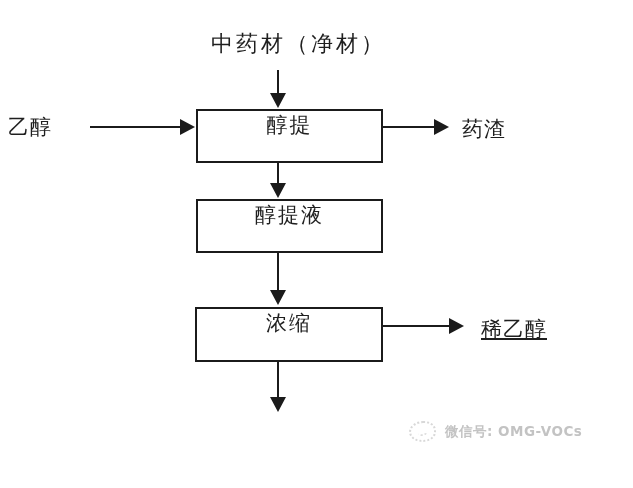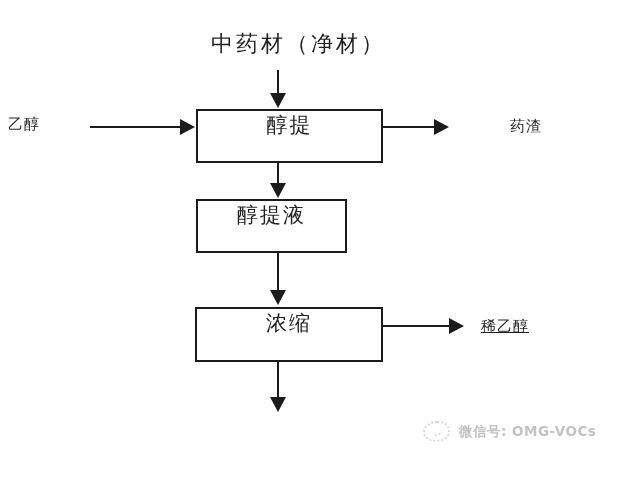--- a/index.html
+++ b/index.html
@@ -17,21 +17,21 @@
   .canvas {
     position: relative;
     width: 633px; height: 488px;
     background: var(--background);
     overflow: hidden;
   }
   .txt {
     position: absolute;
     color: var(--text);
     white-space: nowrap;
-    font-size: 15px;
+    font-size: 21px;
     letter-spacing: 1px;
     line-height: 1.2;
   }
   .title { font-size: 22px; letter-spacing: 3px; }
   .box {
     position: absolute;
     border: 2px solid var(--line);
     background: var(--background);
     display: flex; align-items: flex-start; justify-content: center;
     font-size: 21px; letter-spacing: 2px; color: var(--text);
@@ -52,21 +52,21 @@
   }
   .arrow-h::after {
     content: ""; position: absolute; top: 50%; right: -14px;
     transform: translateY(-50%);
     width: 0; height: 0;
     border-top: 8px solid transparent;
     border-bottom: 8px solid transparent;
     border-left: 15px solid var(--line);
   }
   .watermark {
-    position: absolute; left: 423px; top: 421px;
+    position: absolute; left: 409px; top: 421px;
     display: flex; align-items: center; gap: 9px;
     color: var(--watermark);
   }
   .wm-icon {
     width: 27px; height: 21px;
     border: 2px dotted #d4d4d4;
     border-radius: 55% 45% 50% 50%;
     position: relative;
     opacity: 0.9;
   }
@@ -96,25 +96,25 @@
   <div class="txt" style="left:8px; top:115px;">乙醇</div>
 
   <div class="arrow-h" style="left:90px; top:126px; width:91px;"></div>
 
   <div class="box" style="left:196px; top:109px; width:187px; height:54px;">
     <span>醇提</span>
   </div>
 
   <div class="arrow-h" style="left:383px; top:126px; width:52px;"></div>
 
-  <div class="txt" style="left:462px; top:117px;margin-left:48px;">药渣</div>
+  <div class="txt" style="left:462px; top:117px;">药渣</div>
 
   <div class="arrow-v" style="left:277px; top:163px; height:21px;"></div>
 
-  <div class="box" style="left:196px; top:199px; width:151px; height:54px;">
+  <div class="box" style="left:196px; top:199px; width:187px; height:54px;">
     <span>醇提液</span>
   </div>
 
   <div class="arrow-v" style="left:277px; top:253px; height:38px;"></div>
 
   <div class="box" style="left:195px; top:307px; width:188px; height:55px;">
     <span>浓缩</span>
   </div>
 
   <div class="arrow-h" style="left:383px; top:325px; width:67px;"></div>

